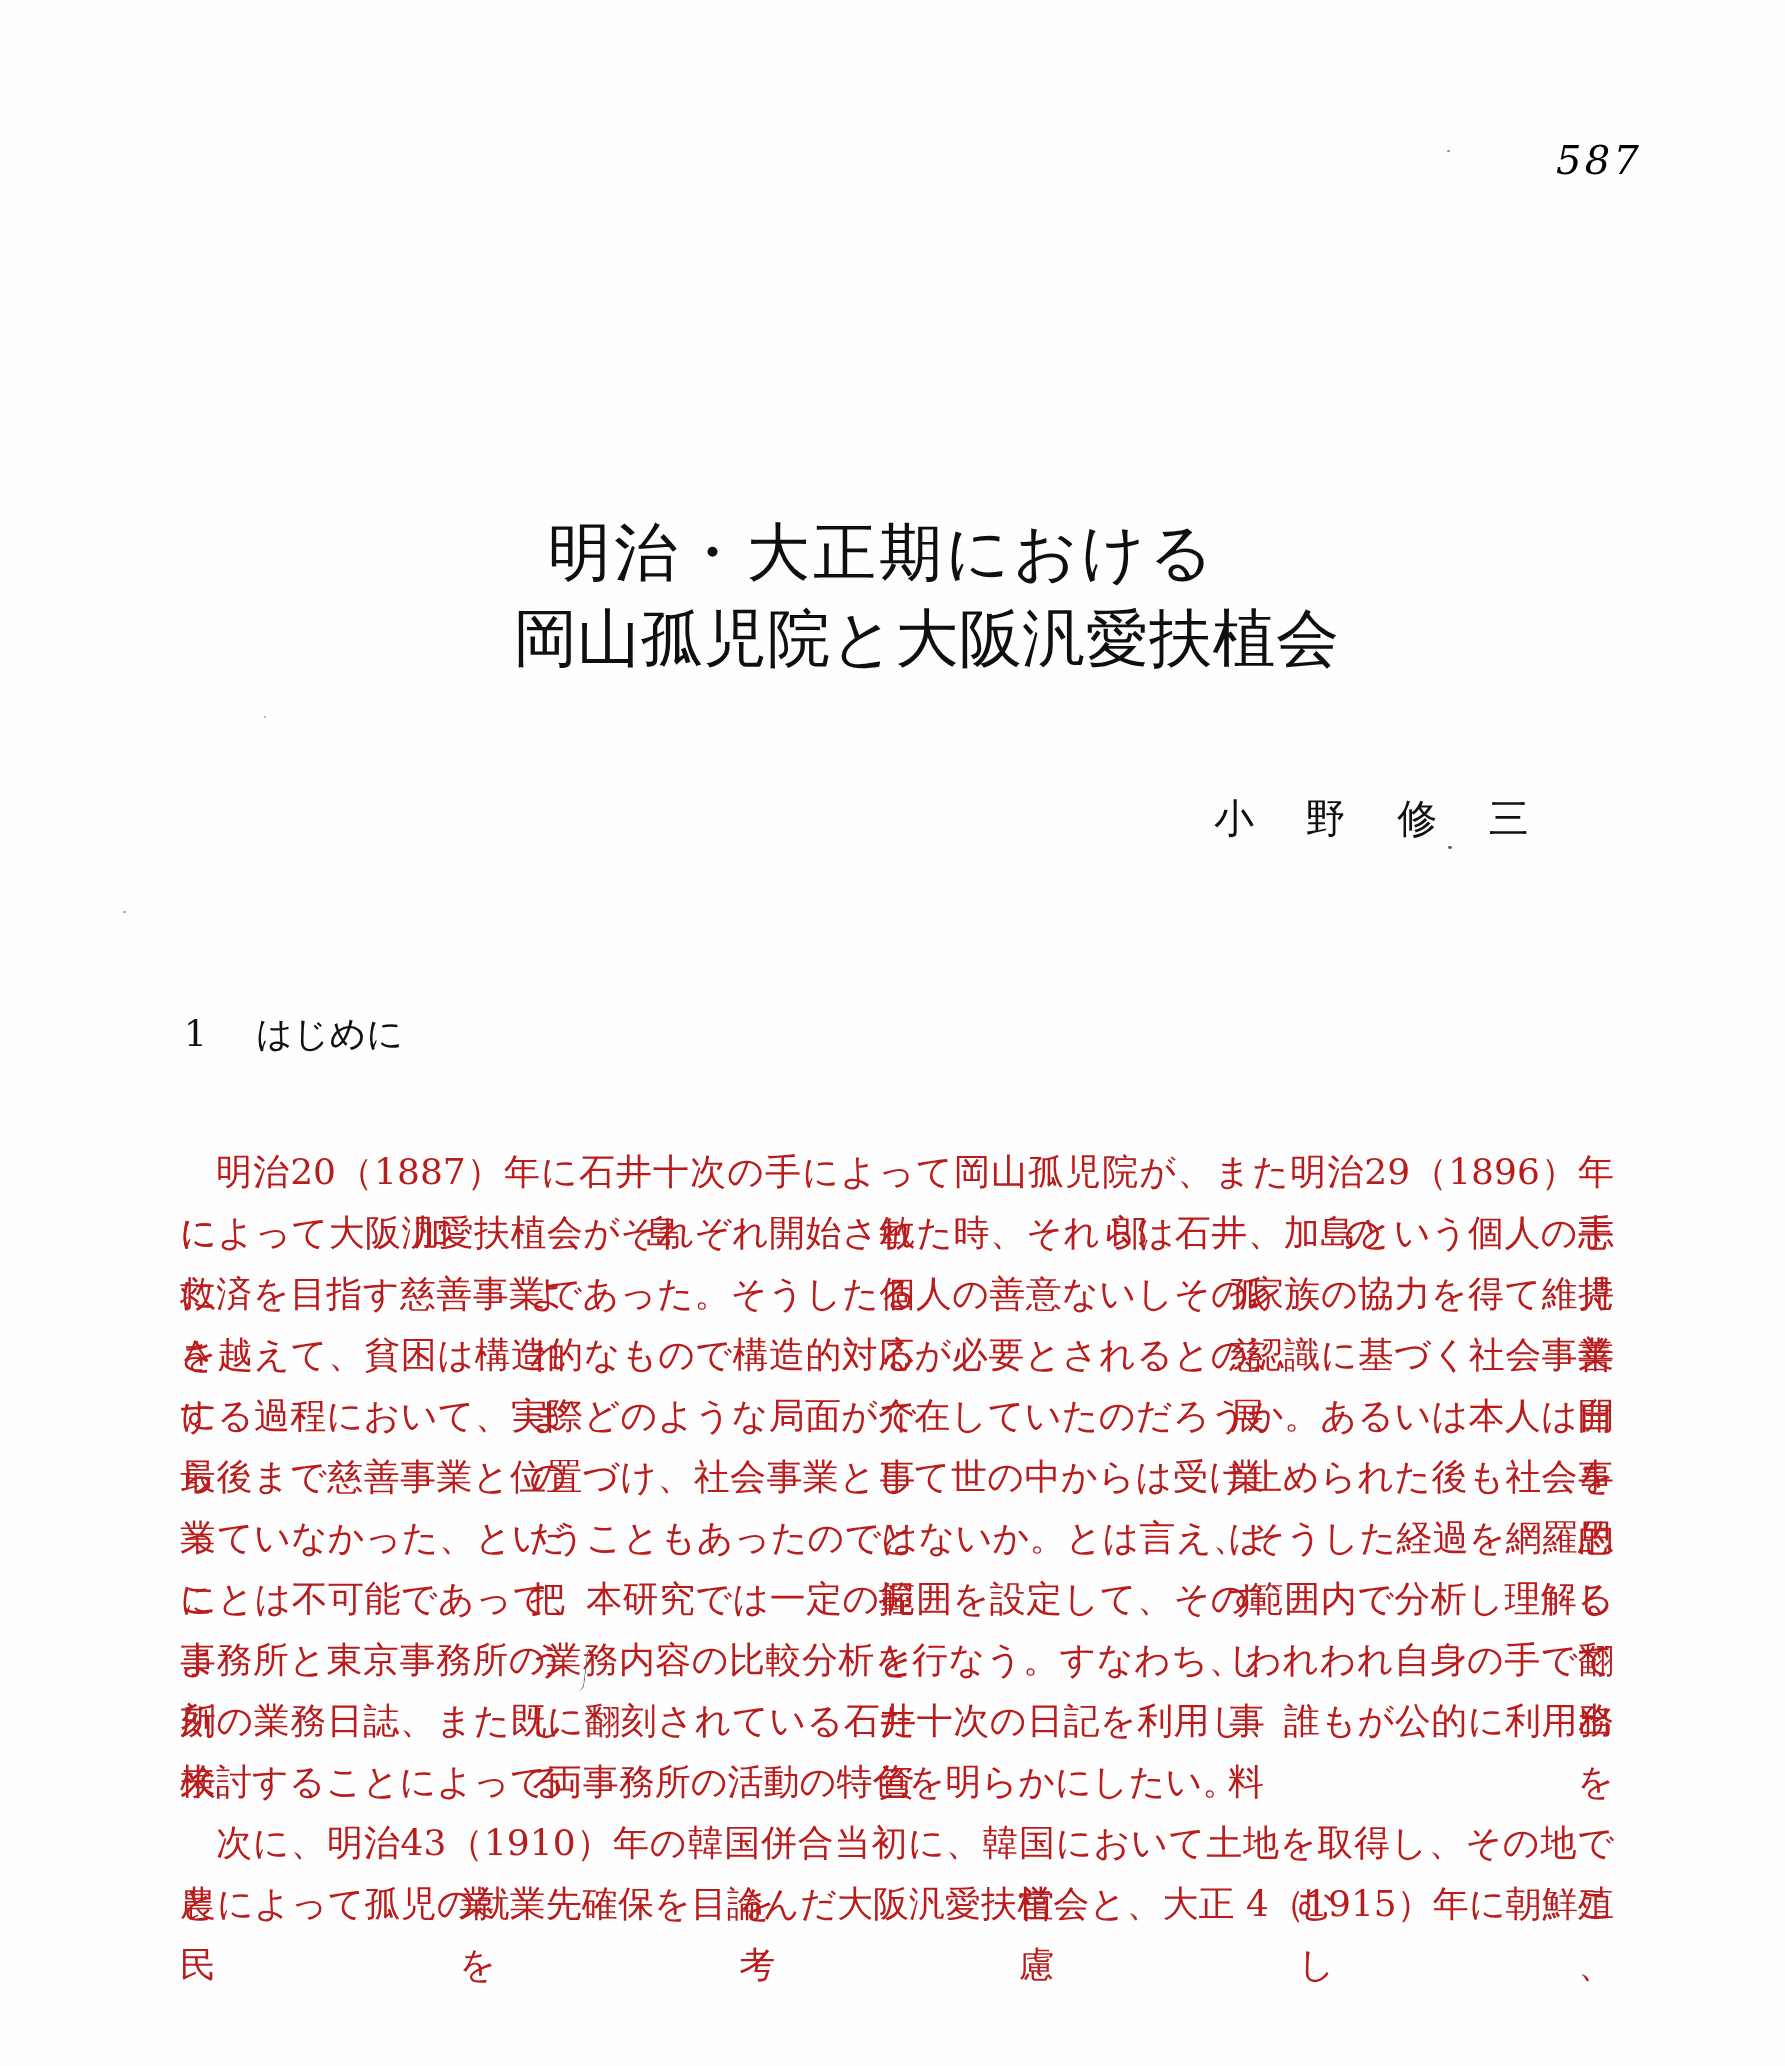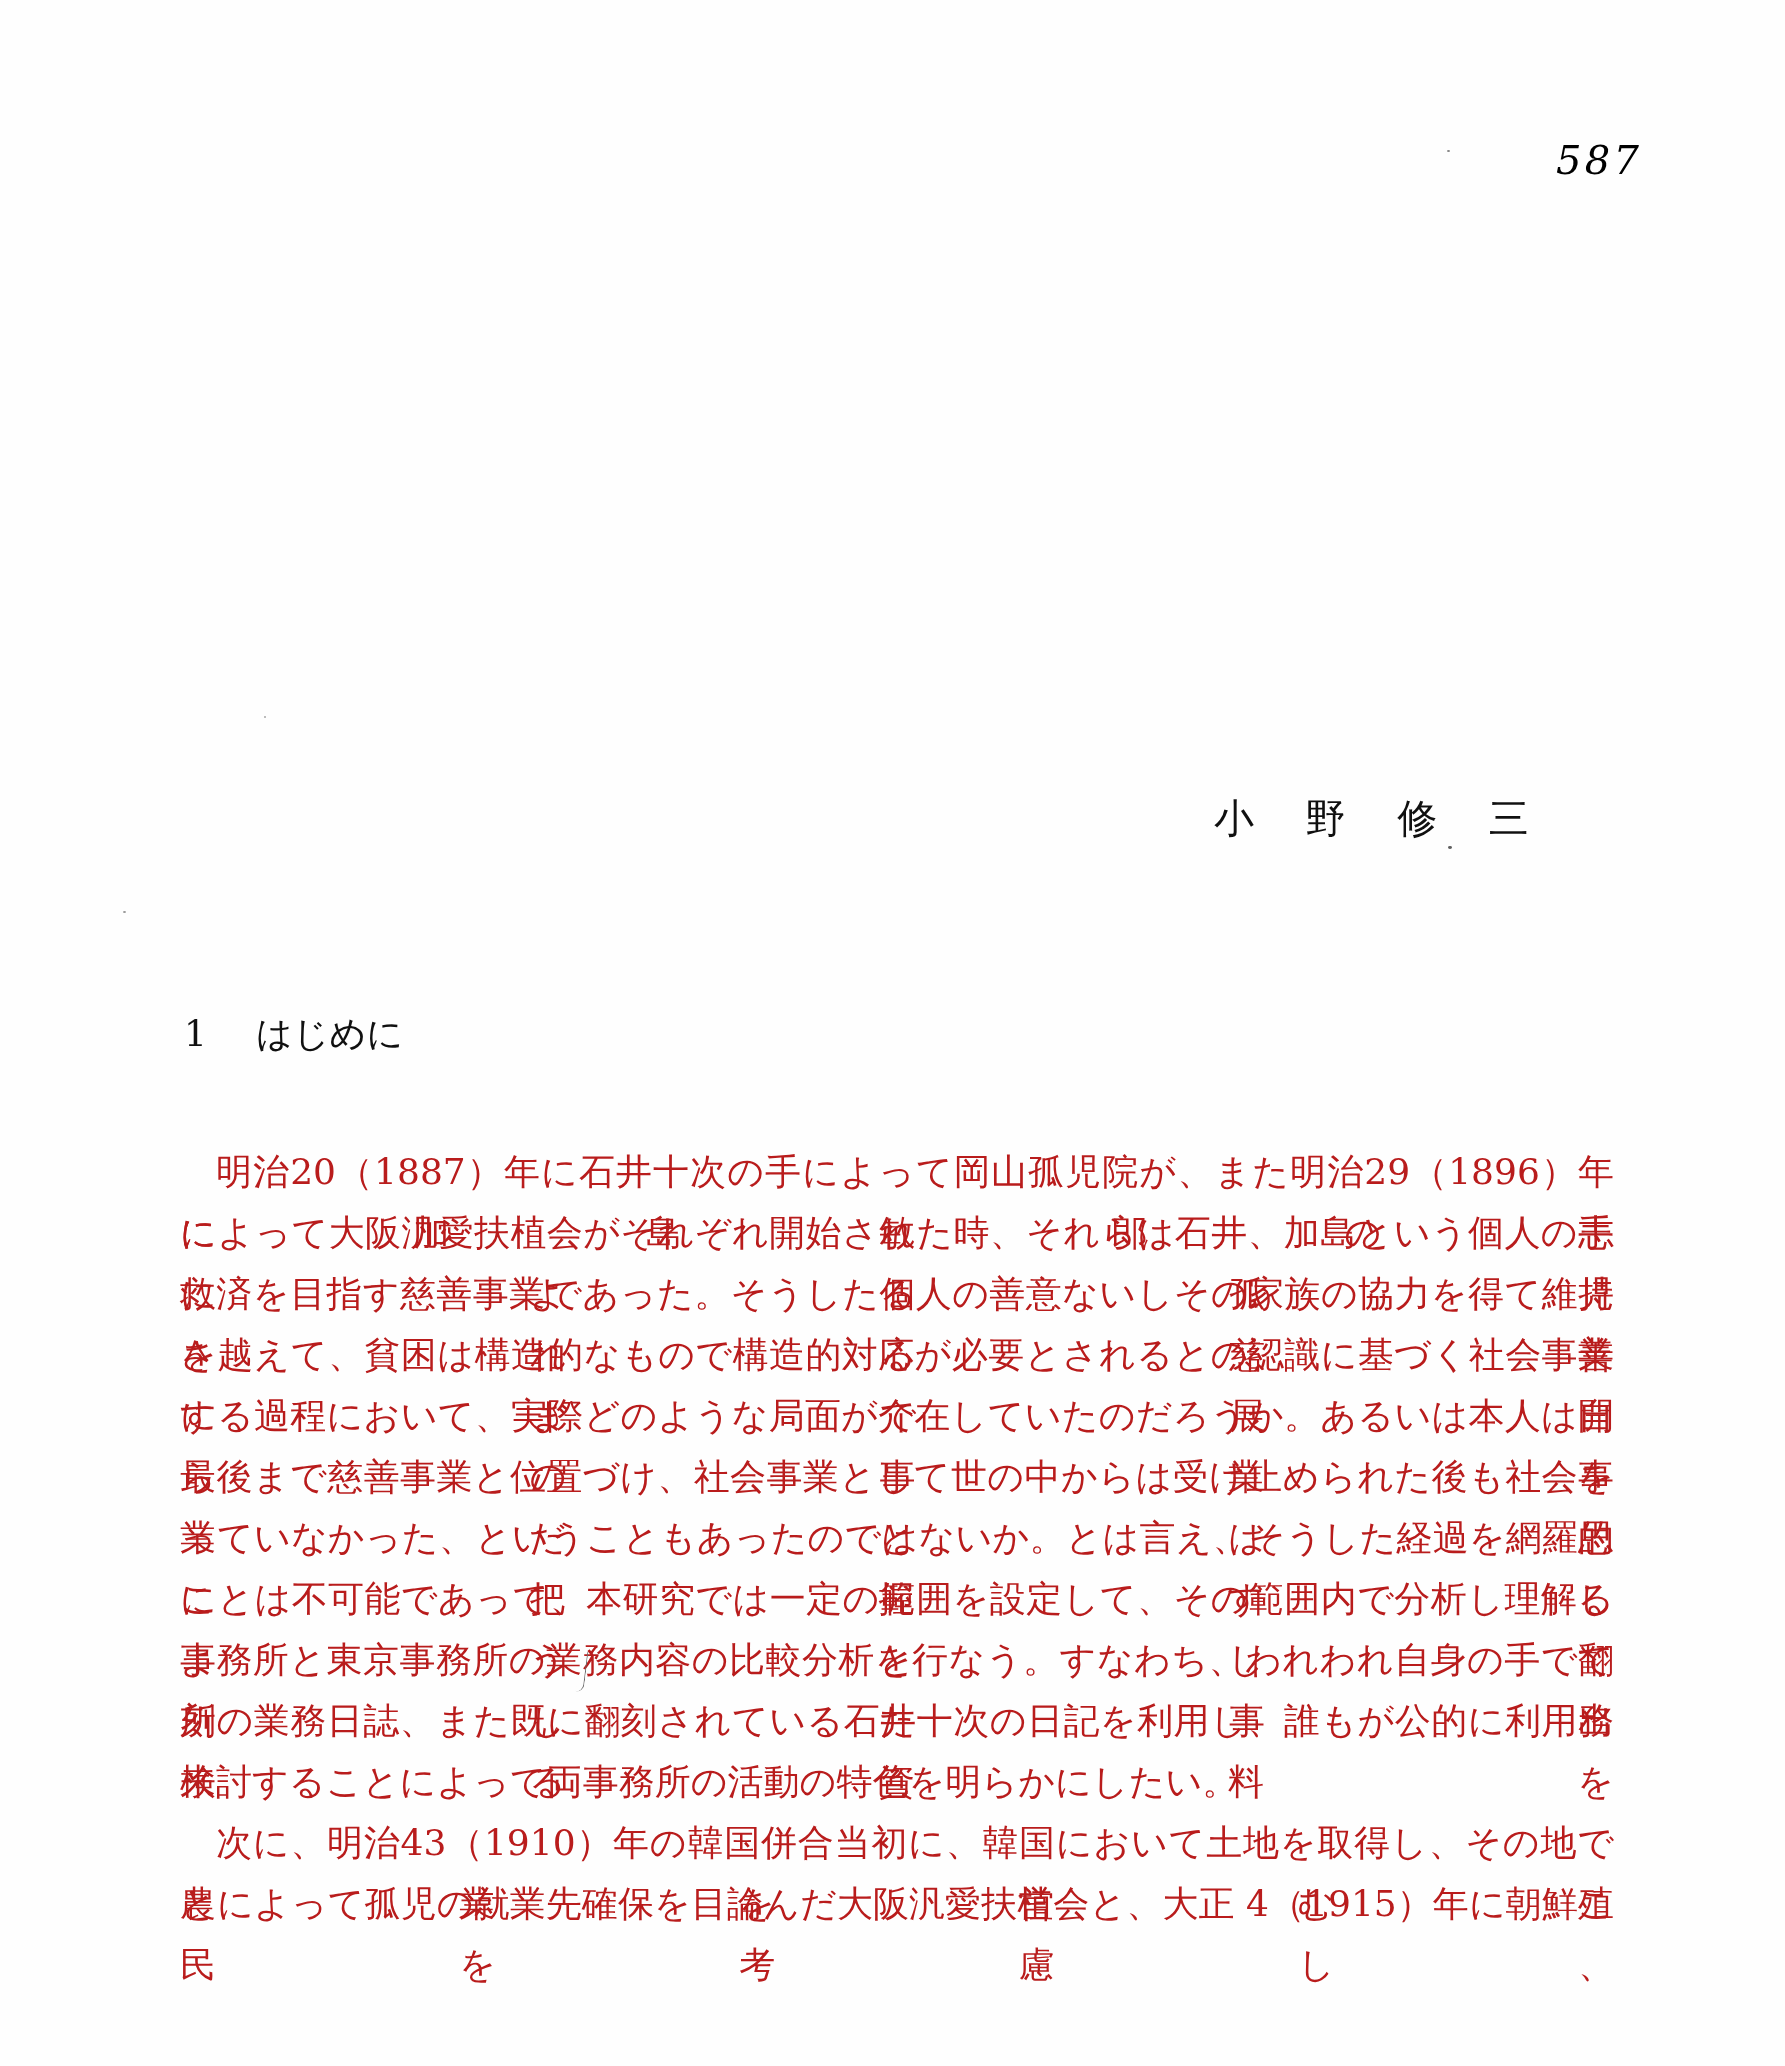--- a/index.html
+++ b/index.html
@@ -127,20 +127,24 @@
   .artifact-4 { top: 911px; left: 123px;  width: 2.9px;  height: 2.1px; background: #9a9a9a; }
   .artifact-5 { top: 716px; left: 264px;  width: 2.1px;  height: 1.7px; background: #ababab; }
 </style>
 </head>
 <body>
 
 <div class="page">
 
   <div class="page-number">587</div>
 
+  <div class="title-block">
+    <div class="title-line title-line-1">明治・大正期における</div>
+    <div class="title-line title-line-2">岡山孤児院と大阪汎愛扶植会</div>
+  </div>
 
   <div class="author-line">小　野　修　三</div>
 
   <div class="section-heading">
     <span class="sec-num">1</span><span>はじめに</span>
   </div>
 
   <div class="body-text">
       <p class="body-line indent">明治20（1887）年に石井十次の手によって岡山孤児院が、また明治29（1896）年に加島敏郎の手</p>
       <p class="body-line">によって大阪汎愛扶植会がそれぞれ開始された時、それらは石井、加島という個人の志による孤児</p>

